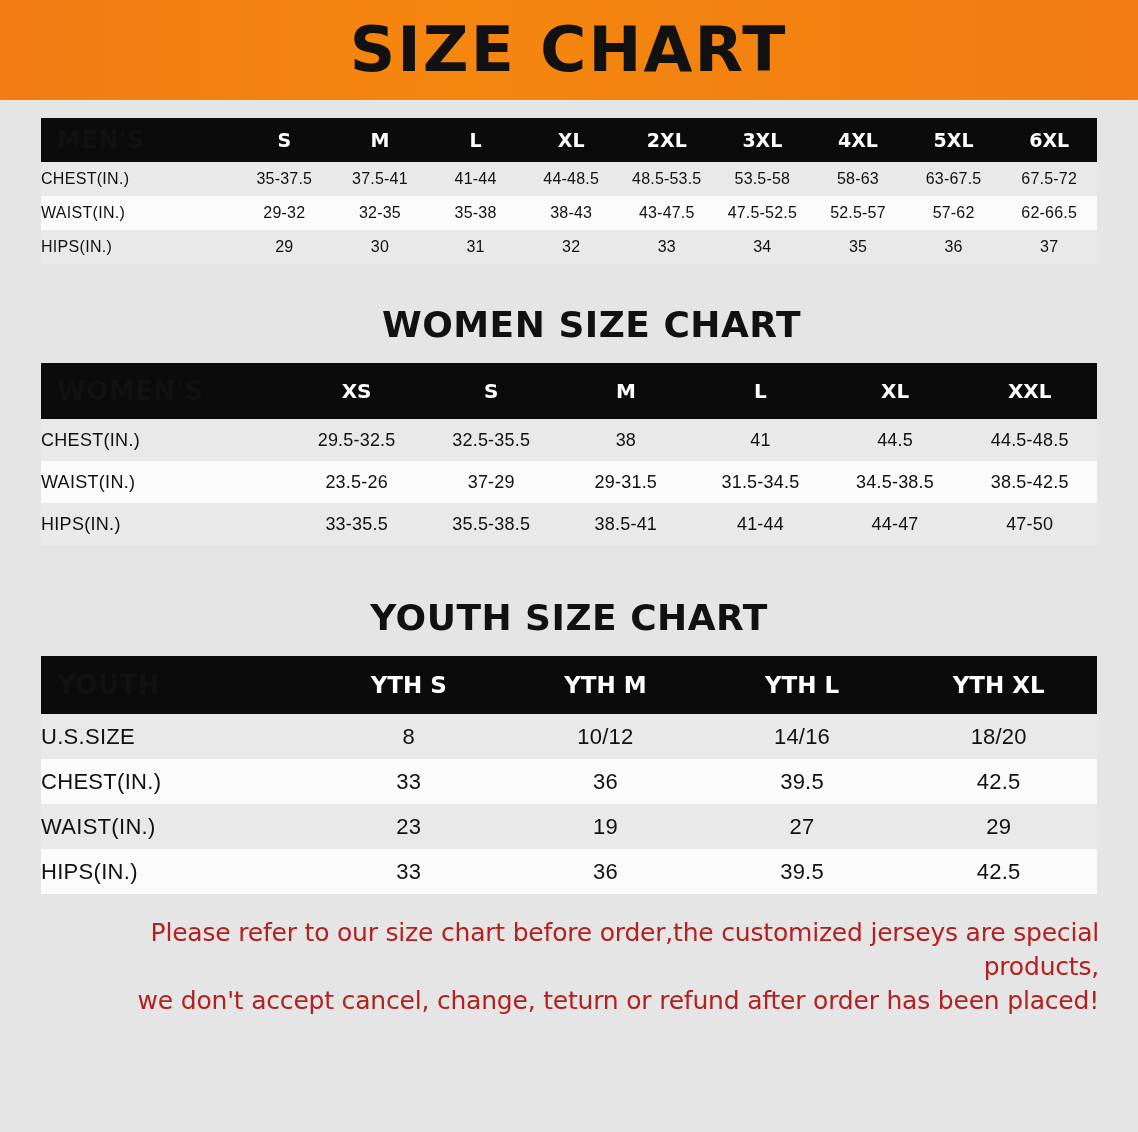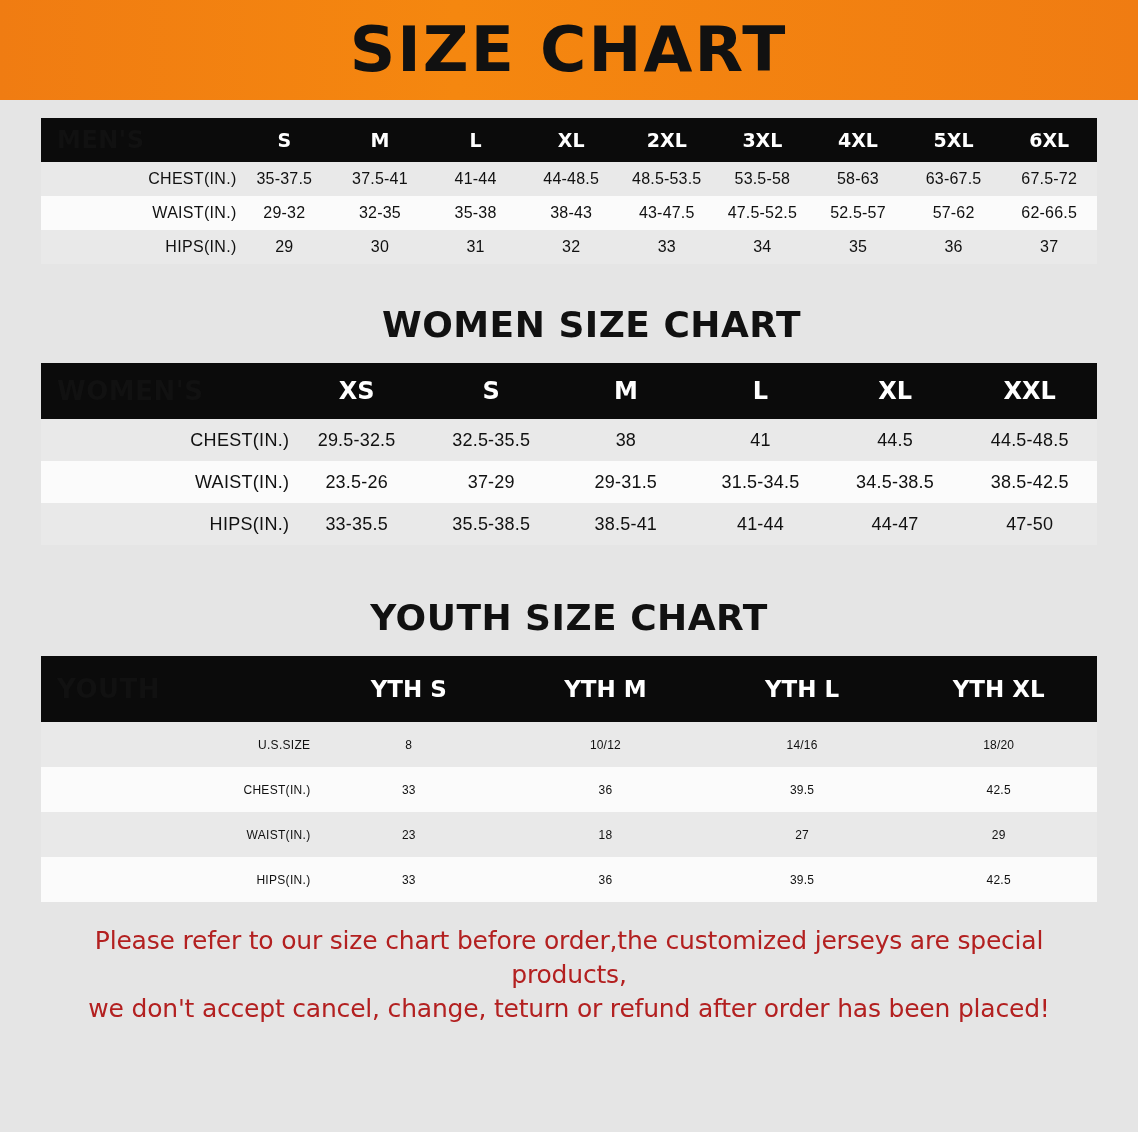--- a/index.html
+++ b/index.html
@@ -75,55 +75,55 @@
     color: #fff;
   }
   .hdr-row td.label-cell {
     text-align: left;
     padding-left: 16px;
     letter-spacing: 0.5px;
   }
   .row-light { background: #e9e9e9; }
   .row-white { background: #fbfbfb; }
   td.label-cell {
-    text-align: right;
+    text-align: left;
     font-size: 17px;
     color: #111;
     letter-spacing: 0.3px;
   }
   td.data-cell {
     text-align: center;
     font-size: 17px;
     color: #111;
     letter-spacing: 0.2px;
   }
 
   
   #men-table .hdr-row td { font-size: 19px; height: 44px; }
   #men-table .hdr-row td.label-cell { font-size: 24px; }
   #men-table tr.data-row td { height: 34px; font-size: 16px; }
   #men-table td.label-cell { font-size: 16px; }
 
   
-  #women-table .hdr-row td { font-size: 24px; height: 56px; }
+  #women-table .hdr-row td { font-size: 20px; height: 56px; }
   #women-table .hdr-row td.label-cell { font-size: 26px; }
   #women-table tr.data-row td { height: 42px; font-size: 18px; }
   #women-table td.label-cell { font-size: 18px; }
 
   
-  #youth-table .hdr-row td { font-size: 23px; height: 66px; }
+  #youth-table .hdr-row td { font-size: 23px; height: 58px; }
   #youth-table .hdr-row td.label-cell { font-size: 26px; }
-  #youth-table tr.data-row td { height: 45px; font-size: 12px; }
+  #youth-table tr.data-row td { height: 45px; font-size: 22px; }
   #youth-table td.label-cell { font-size: 18px; }
 
   
   .note {
     margin: 22px auto 0 auto;
     width: 1060px;
-    text-align: center;
+    text-align: right;
     color: #b32020;
     font-family: "DejaVu Sans", sans-serif;
     font-size: 25px;
     line-height: 1.35;
     letter-spacing: -0.2px;
   }
   .note .line { display: block; }
 </style>
 </head>
 <body>
@@ -254,21 +254,21 @@
           <tr class="data-row row-white">
             <td class="label-cell">CHEST(IN.)</td>
             <td class="data-cell">33</td>
             <td class="data-cell">36</td>
             <td class="data-cell">39.5</td>
             <td class="data-cell">42.5</td>
           </tr>
           <tr class="data-row row-light">
             <td class="label-cell">WAIST(IN.)</td>
             <td class="data-cell">23</td>
-            <td class="data-cell">18</td>
+            <td class="data-cell">19</td>
             <td class="data-cell">27</td>
             <td class="data-cell">29</td>
           </tr>
           <tr class="data-row row-white">
             <td class="label-cell">HIPS(IN.)</td>
             <td class="data-cell">33</td>
             <td class="data-cell">36</td>
             <td class="data-cell">39.5</td>
             <td class="data-cell">42.5</td>
           </tr>

